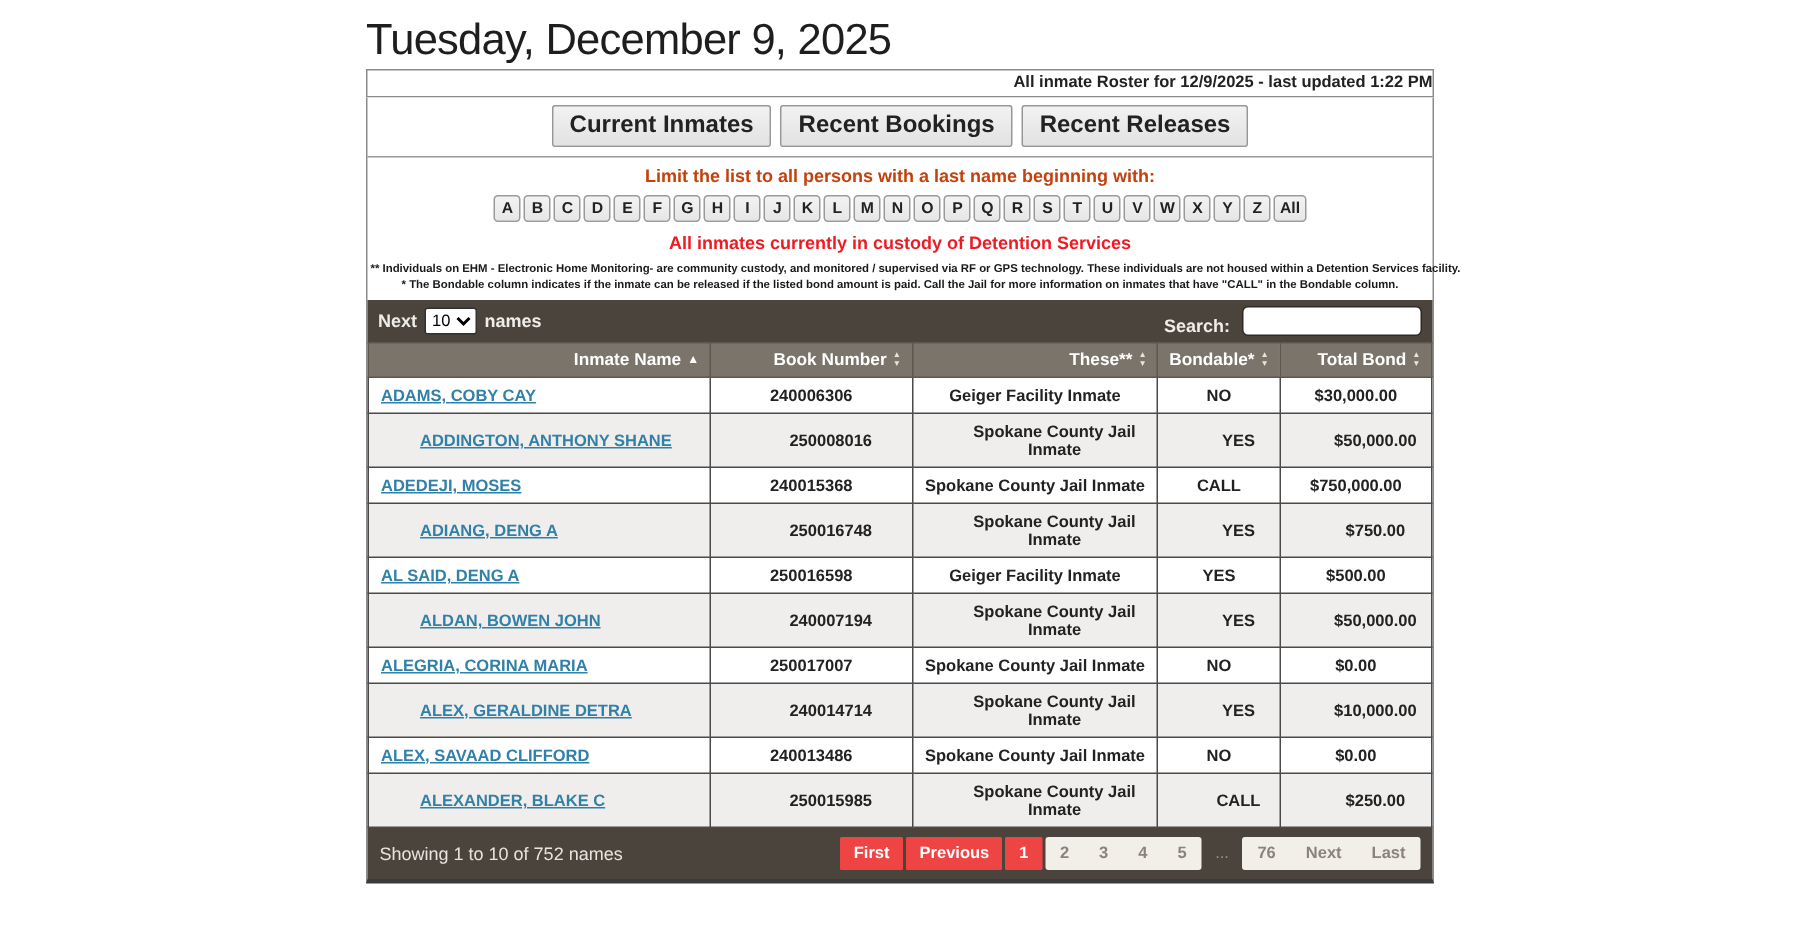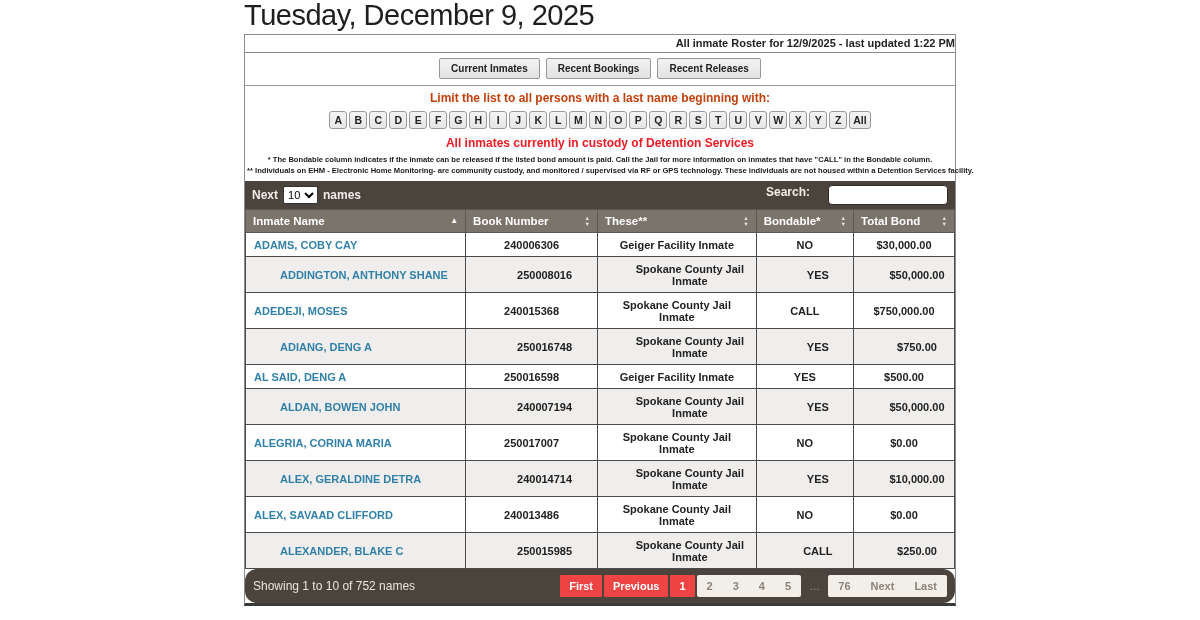--- a/index.html
+++ b/index.html
@@ -1,50 +1,50 @@
 <!DOCTYPE html>
 <html><head>
 <meta charset="utf-8">
 <style>
   * { box-sizing: border-box; }
   html,body { margin:0; padding:0; background:#ffffff; width:1200px; height:620px; overflow:hidden;
     font-family:"Liberation Sans", sans-serif; }
-  .wrap { width:712px; margin:0 auto; padding-top:1px; }
+  .wrap { width:712px; margin:12px auto; padding-top:1px; }
   h1.page-title { margin:0 0 4px 0; font-size:29px; font-weight:400; color:#1e1e1e; line-height:1.0; letter-spacing:-0.5px; }
 
   .roster-bar { border:1px solid #8c8c8c; background:#fff; text-align:right; font-size:11px; font-weight:bold; color:#222; padding:2px 0 3px; }
 
   .panel { border:1px solid #8c8c8c; border-top:none; border-bottom:3px solid #3a3a3a; background:#fff; }
 
   .btn-row { text-align:center; padding:5px 0 6px; border-bottom:1px solid #9a9a9a; }
-  .nav-btn { display:inline-block; background:linear-gradient(#f2f2f2,#e2e2e2); border:1px solid #979797; border-radius:2px; padding:4px 11px; margin:0 3px; font-family:"Liberation Sans",sans-serif; font-size:10px; font-weight:bold; color:#222; cursor:pointer; }
+  .nav-btn { display:inline-block; background:linear-gradient(#f2f2f2,#e2e2e2); border:1px solid #979797; border-radius:2px; padding:4px 11px; margin:0 3px; font-family:"Liberation Sans",sans-serif; font-size:16px; font-weight:bold; color:#222; cursor:pointer; }
 
   .limit-heading { text-align:center; font-size:12px; font-weight:bold; color:#c2410c; margin:5px 0 4px; }
   .alpha-row { text-align:center; padding:1px 0 2px; }
   .alpha-btn { display:inline-block; min-width:18px; padding:2px 3px; margin:0 1px; background:linear-gradient(#f3f3f3,#e6e6e6); border:1px solid #9a9a9a; border-radius:3px; font-size:10.5px; font-weight:bold; color:#222; text-align:center; cursor:pointer; }
   .custody-notice { text-align:center; color:#ed1c24; font-weight:bold; font-size:12px; margin:5px 0 3px; }
   .footnotes { text-align:center; font-size:7.6px; font-weight:bold; color:#1a1a1a; line-height:1.5; padding:1px 2px 4px; white-space:nowrap; }
 
   .toolbar { background:#4a443c; color:#f0ede8; display:flex; justify-content:space-between; align-items:center; padding:4px 7px; font-size:12px; font-weight:bold; }
   .show-group { display:flex; align-items:center; gap:5px; }
   .show-group select { font-size:11px; height:18px; border:1px solid #333; background:#fff; border-radius:2px; }
-  .search-group { display:flex; align-items:flex-start; gap:18px; }
+  .search-group { display:flex; align-items:flex-end; gap:8px; }
   .search-group input { width:120px; height:20px; border:1px solid #2e2a25; border-radius:4px; background:#fff; padding:0 5px; font-size:12px; }
 
   table.roster { width:100%; border-collapse:collapse; font-size:11px; }
   table.roster th { background:#7b746b; color:#fff; font-size:11.5px; font-weight:bold; text-align:left; padding:5px 7px; border:1px solid #5d574f; }
-  th .th-inner { display:flex; justify-content:space-between; align-items:center; gap:20px; }
+  th .th-inner { display:flex; justify-content:flex-end; align-items:center; gap:4px; }
   .sort-asc { font-size:8px; color:#fff; line-height:1; }
   .sort-both { display:inline-flex; flex-direction:column; font-size:5.5px; line-height:1.15; color:#e8e4dd; }
   table.roster td { border:1px solid #4a4a4a; padding:5.5px 8px; color:#222; font-weight:bold; background:#fff; }
   table.roster tr.stripe td { background:#f0eeec;padding-left:34px; }
   td.c { text-align:center; } td.r { text-align:center; }
-  a.inmate-link { color:#3080a8; font-weight:bold; font-size:11px; cursor:pointer; }
-
-  .tfooter { background:#4a443c; color:#e8e4dd; display:flex; justify-content:space-between; align-items:center; padding:6px 8px; font-size:12px;border-radius:12px; }
+  a.inmate-link { color:#3080a8; font-weight:bold; text-decoration:underline; font-size:11px; cursor:pointer; }
+
+  .tfooter { background:#4a443c; color:#e8e4dd; display:flex; justify-content:space-between; align-items:center; padding:6px 8px; font-size:12px; }
   .pagination { display:flex; align-items:center; gap:2px; }
   .pg-btn { background:#ef4444; color:#fff; font-size:11px; font-weight:600; padding:5px 9px; border-radius:1px; cursor:pointer; }
   .pg-group { background:#f2efe9; border-radius:2px; display:flex; align-items:center; }
   .pg-group .pg-item { color:#8b8379; font-size:11px; font-weight:600; padding:5px 10px; cursor:pointer; }
   .pg-ellipsis { color:#9a948a; font-size:11px; padding:0 7px; }
 </style>
 </head>
 <body>
 
 <div class="wrap">
@@ -53,22 +53,22 @@
   <div class="roster-bar">All inmate Roster for 12/9/2025 - last updated 1:22 PM</div>
 
   <div class="panel">
     <div class="btn-row" id="btnRow"><button class="nav-btn">Current Inmates</button><button class="nav-btn">Recent Bookings</button><button class="nav-btn">Recent Releases</button></div>
 
     <div>
       <div class="limit-heading">Limit the list to all persons with a last name beginning with:</div>
       <div class="alpha-row" id="alphaRow"><span class="alpha-btn">A</span><span class="alpha-btn">B</span><span class="alpha-btn">C</span><span class="alpha-btn">D</span><span class="alpha-btn">E</span><span class="alpha-btn">F</span><span class="alpha-btn">G</span><span class="alpha-btn">H</span><span class="alpha-btn">I</span><span class="alpha-btn">J</span><span class="alpha-btn">K</span><span class="alpha-btn">L</span><span class="alpha-btn">M</span><span class="alpha-btn">N</span><span class="alpha-btn">O</span><span class="alpha-btn">P</span><span class="alpha-btn">Q</span><span class="alpha-btn">R</span><span class="alpha-btn">S</span><span class="alpha-btn">T</span><span class="alpha-btn">U</span><span class="alpha-btn">V</span><span class="alpha-btn">W</span><span class="alpha-btn">X</span><span class="alpha-btn">Y</span><span class="alpha-btn">Z</span><span class="alpha-btn">All</span></div>
       <div class="custody-notice">All inmates currently in custody of Detention Services</div>
       <div class="footnotes">
+        <div>** Individuals on EHM - Electronic Home Monitoring- are community custody, and monitored / supervised via RF or GPS technology. These individuals are not housed within a Detention Services facility.</div>
         <div>* The Bondable column indicates if the inmate can be released if the listed bond amount is paid. Call the Jail for more information on inmates that have "CALL" in the Bondable column.</div>
-        <div>** Individuals on EHM - Electronic Home Monitoring- are community custody, and monitored / supervised via RF or GPS technology. These individuals are not housed within a Detention Services facility.</div>
       </div>
     </div>
 
     <div class="toolbar">
       <div class="show-group">
         <span>Next</span>
         <select>
           <option>10</option>
         </select>
         <span>names</span>

